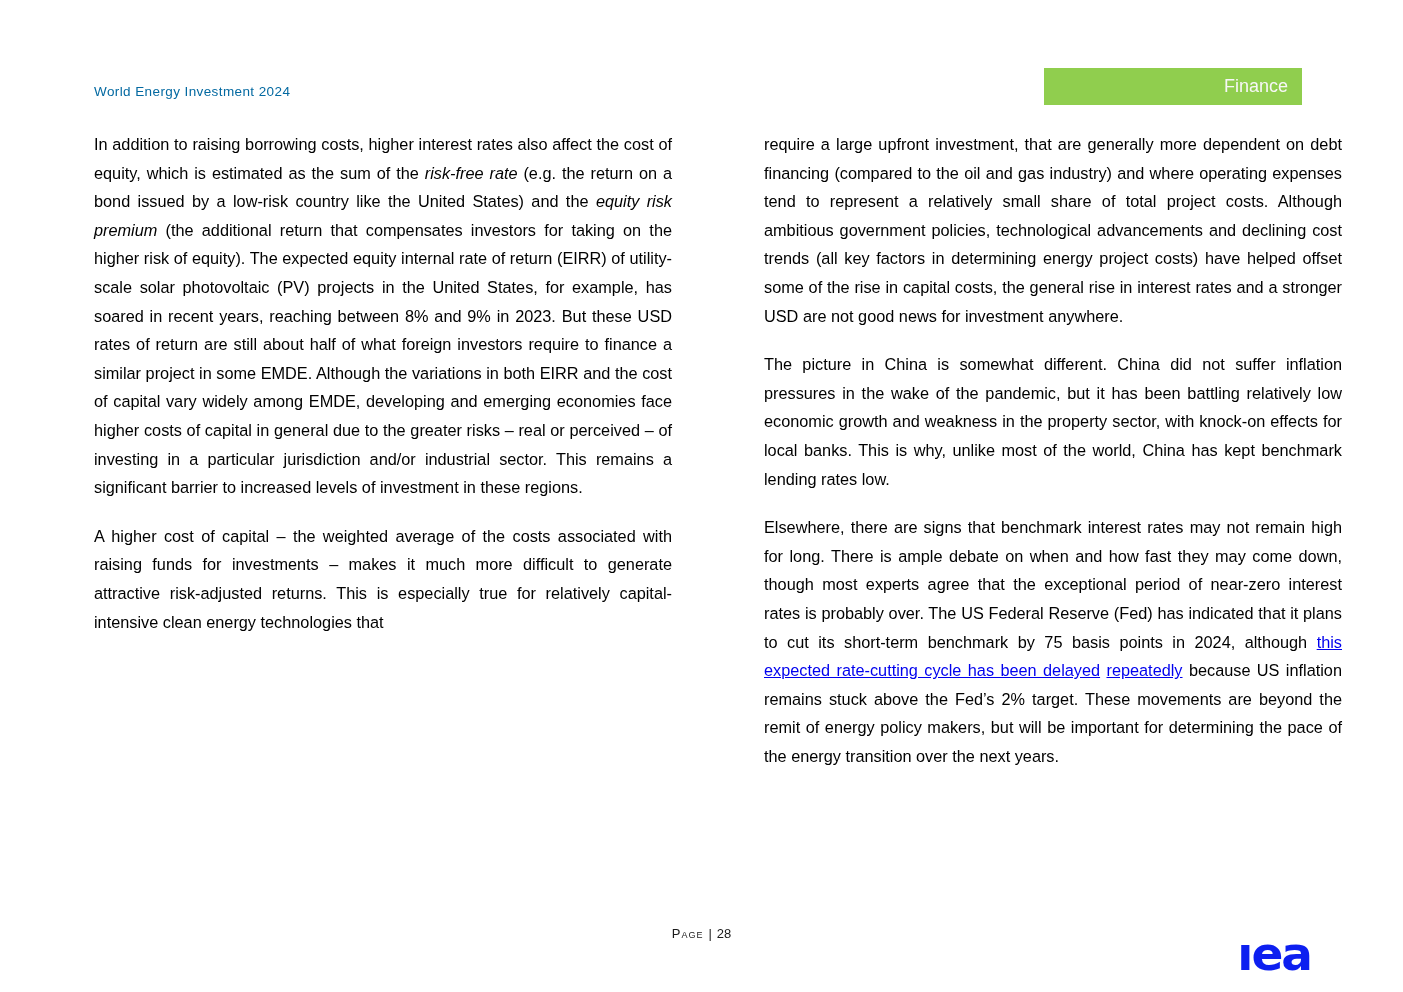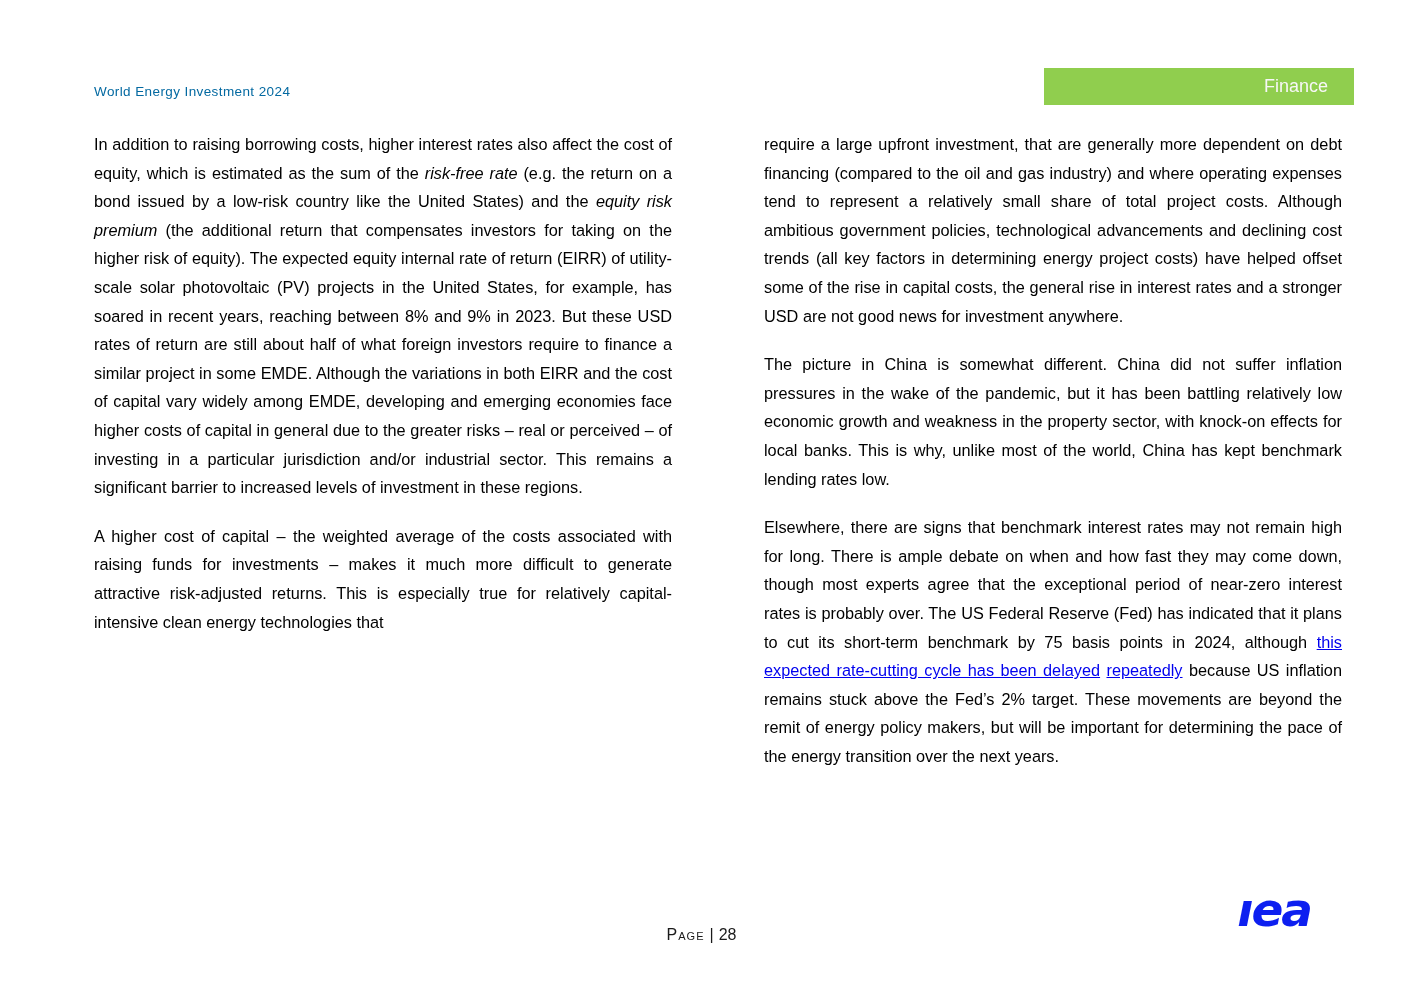--- a/index.html
+++ b/index.html
@@ -18,28 +18,28 @@
     left: 94px;
     top: 84px;
     font-size: 13.5px;
     color: #0369a1;
     letter-spacing: 0.4px;
   }
   .section-badge {
     position: absolute;
     left: 1044px;
     top: 68px;
-    width: 310px;
+    width: 258px;
     height: 37px;
     background: var(--badge-green, #90ce4e);
     color: #f7f7f7;
     font-size: 18px;
     line-height: 37px;
     text-align: right;
-    padding-right: 26px;
+    padding-right: 14px;
   }
   .col {
     position: absolute;
     top: 130px;
     width: 578px;
   }
   .col-left  { left: 94px; }
   .col-right { left: 764px; }
   .col p {
     font-size: 16.3px;
@@ -54,37 +54,36 @@
     color: var(--link-blue, #0000ee);
     text-decoration: underline;
     cursor: pointer;
   }
   .page-footer {
     position: absolute;
     left: 0;
     top: 926px;
     width: 100%;
     text-align: center;
-    font-size: 16px;
+    font-size: 13px;
     color: #1a1a1a;
   }
   .page-footer .pg-label { font-variant: small-caps; letter-spacing: 1px; }
   .page-footer .pg-sep { padding: 0 5px; }
   .iea-logo {
     position: absolute;
     right: 92px;
-    top: 886px;
+    top: 930px;
     font-family: "DejaVu Sans", sans-serif;
     font-weight: bold;
     font-size: 47px;
     line-height: 47px;
     letter-spacing: -2px;
     color: var(--logo-blue, #0d1ff0);
     user-select: none;
-    font-style: italic;
   }
 </style>
 </head>
 <body>
 
 <div class="page">
 
   <div class="report-title">World Energy Investment 2024</div>
 
   <div class="section-badge">Finance</div>

